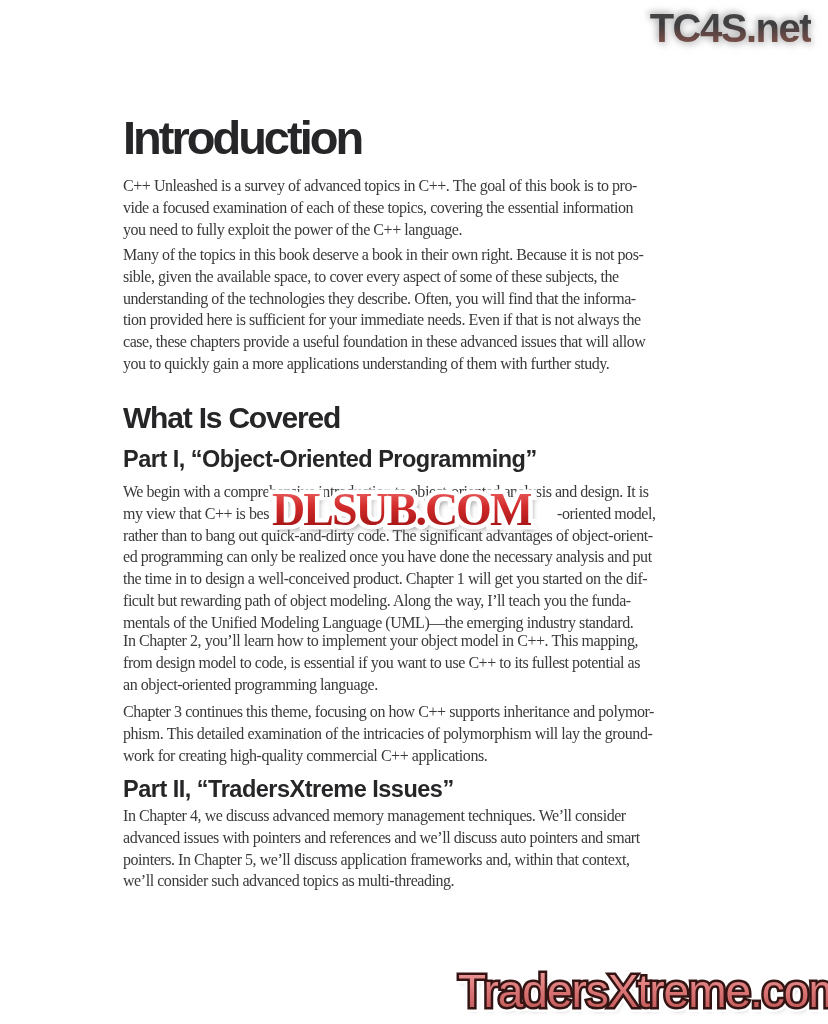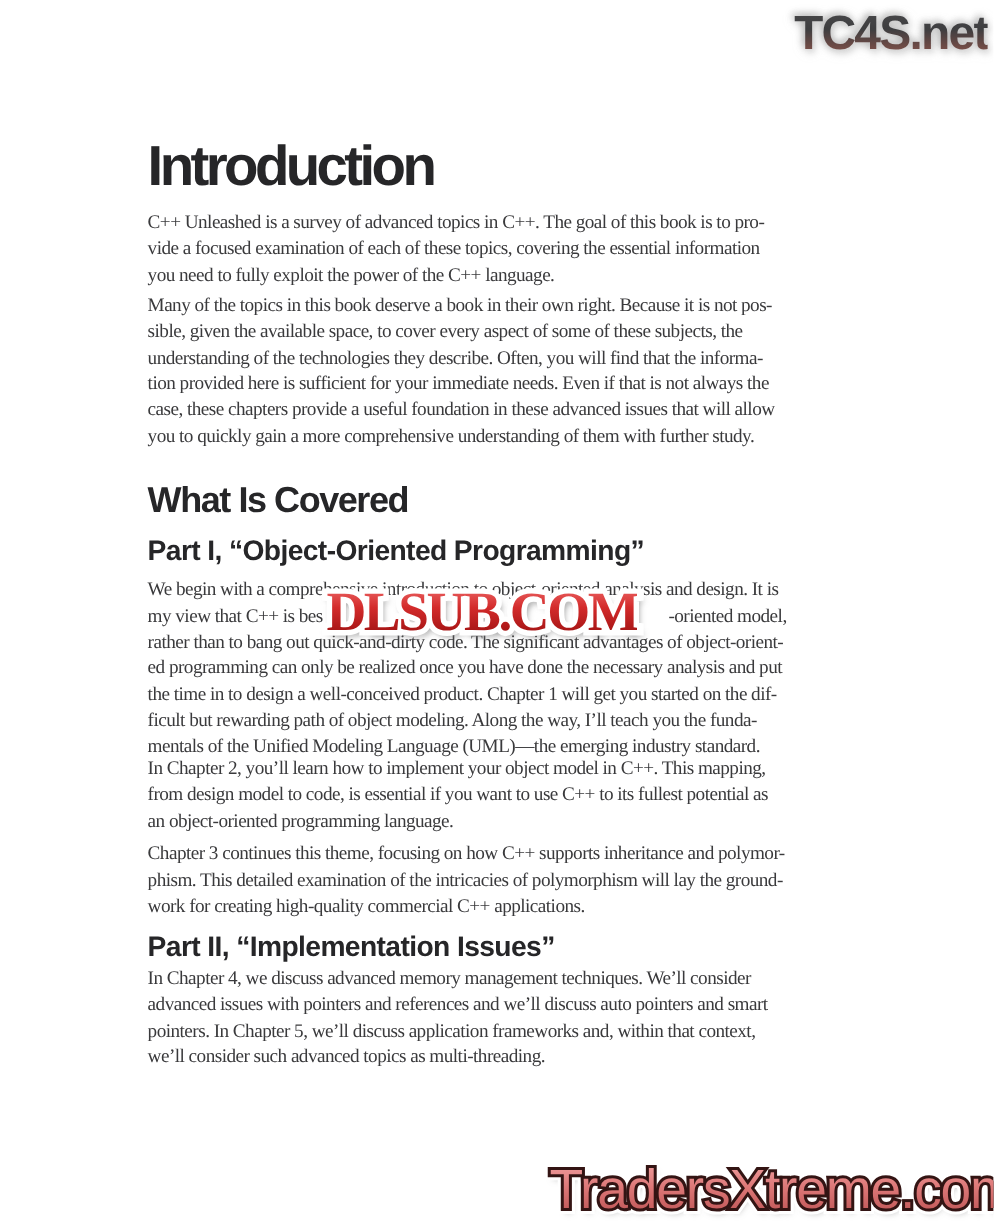--- a/index.html
+++ b/index.html
@@ -44,21 +44,21 @@
   #b-p6{top:805px;}
 
   
   .line.split{position:relative;}
   .line.split .post{position:absolute;left:434px;top:0;}
 
   
   .wm{position:absolute;}
   .wm span{position:absolute;left:0;top:0;white-space:nowrap;}
 
-  #wm-tc4s{top:6px;right:5px;height:48px;}
+  #wm-tc4s{top:6px;right:17px;height:48px;}
   #wm-tc4s span{
     position:static;
     font-family:"Liberation Sans",sans-serif;font-weight:bold;
     font-size:40px;letter-spacing:-1.5px;white-space:nowrap;
     background:linear-gradient(180deg,#4a4a4c 0%,#3e3e40 42%,#6f4b46 75%,#8e5c53 100%);
     -webkit-background-clip:text;background-clip:text;color:transparent;
     filter:drop-shadow(-2px -2px 3px rgba(175,175,175,.85)) drop-shadow(2px 3px 3px rgba(175,175,175,.6));
   }
 
   #wm-dlsub{left:272px;top:487px;width:284px;height:54px;}
@@ -101,21 +101,21 @@
         <div class="line">C++ Unleashed is a survey of advanced topics in C++. The goal of this book is to pro-</div>
         <div class="line">vide a focused examination of each of these topics, covering the essential information</div>
         <div class="line">you need to fully exploit the power of the C++ language.</div>
       </div>
       <div id="b-p2" class="blk p">
         <div class="line">Many of the topics in this book deserve a book in their own right. Because it is not pos-</div>
         <div class="line">sible, given the available space, to cover every aspect of some of these subjects, the</div>
         <div class="line">understanding of the technologies they describe. Often, you will find that the informa-</div>
         <div class="line">tion provided here is sufficient for your immediate needs. Even if that is not always the</div>
         <div class="line">case, these chapters provide a useful foundation in these advanced issues that will allow</div>
-        <div class="line">you to quickly gain a more comprehensive understanding of them with further study.</div>
+        <div class="line">you to quickly gain a more applications understanding of them with further study.</div>
       </div>
       <div id="b-h2-covered" class="blk h2">What Is Covered</div>
       <div id="b-h3-part1" class="blk h3">Part I, “Object-Oriented Programming”</div>
       <div id="b-p3" class="blk p">
         <div class="line">We begin with a comprehensive introduction to object-oriented analysis and design. It is</div>
         <div class="line split"><span class="pre">my view that C++ is bes</span><span class="post">-oriented model,</span></div>
         <div class="line">rather than to bang out quick-and-dirty code. The significant advantages of object-orient-</div>
         <div class="line">ed programming can only be realized once you have done the necessary analysis and put</div>
         <div class="line">the time in to design a well-conceived product. Chapter 1 will get you started on the dif-</div>
         <div class="line">ficult but rewarding path of object modeling. Along the way, I’ll teach you the funda-</div>
@@ -124,21 +124,21 @@
       <div id="b-p4" class="blk p">
         <div class="line">In Chapter 2, you’ll learn how to implement your object model in C++. This mapping,</div>
         <div class="line">from design model to code, is essential if you want to use C++ to its fullest potential as</div>
         <div class="line">an object-oriented programming language.</div>
       </div>
       <div id="b-p5" class="blk p">
         <div class="line">Chapter 3 continues this theme, focusing on how C++ supports inheritance and polymor-</div>
         <div class="line">phism. This detailed examination of the intricacies of polymorphism will lay the ground-</div>
         <div class="line">work for creating high-quality commercial C++ applications.</div>
       </div>
-      <div id="b-h3-part2" class="blk h3">Part II, “Implementation Issues”</div>
+      <div id="b-h3-part2" class="blk h3">Part II, “TradersXtreme Issues”</div>
       <div id="b-p6" class="blk p">
         <div class="line">In Chapter 4, we discuss advanced memory management techniques. We’ll consider</div>
         <div class="line">advanced issues with pointers and references and we’ll discuss auto pointers and smart</div>
         <div class="line">pointers. In Chapter 5, we’ll discuss application frameworks and, within that context,</div>
         <div class="line">we’ll consider such advanced topics as multi-threading.</div>
       </div>
     </div>
 
   <div class="wm" id="wm-tc4s">
     <span>TC4S.net</span>

